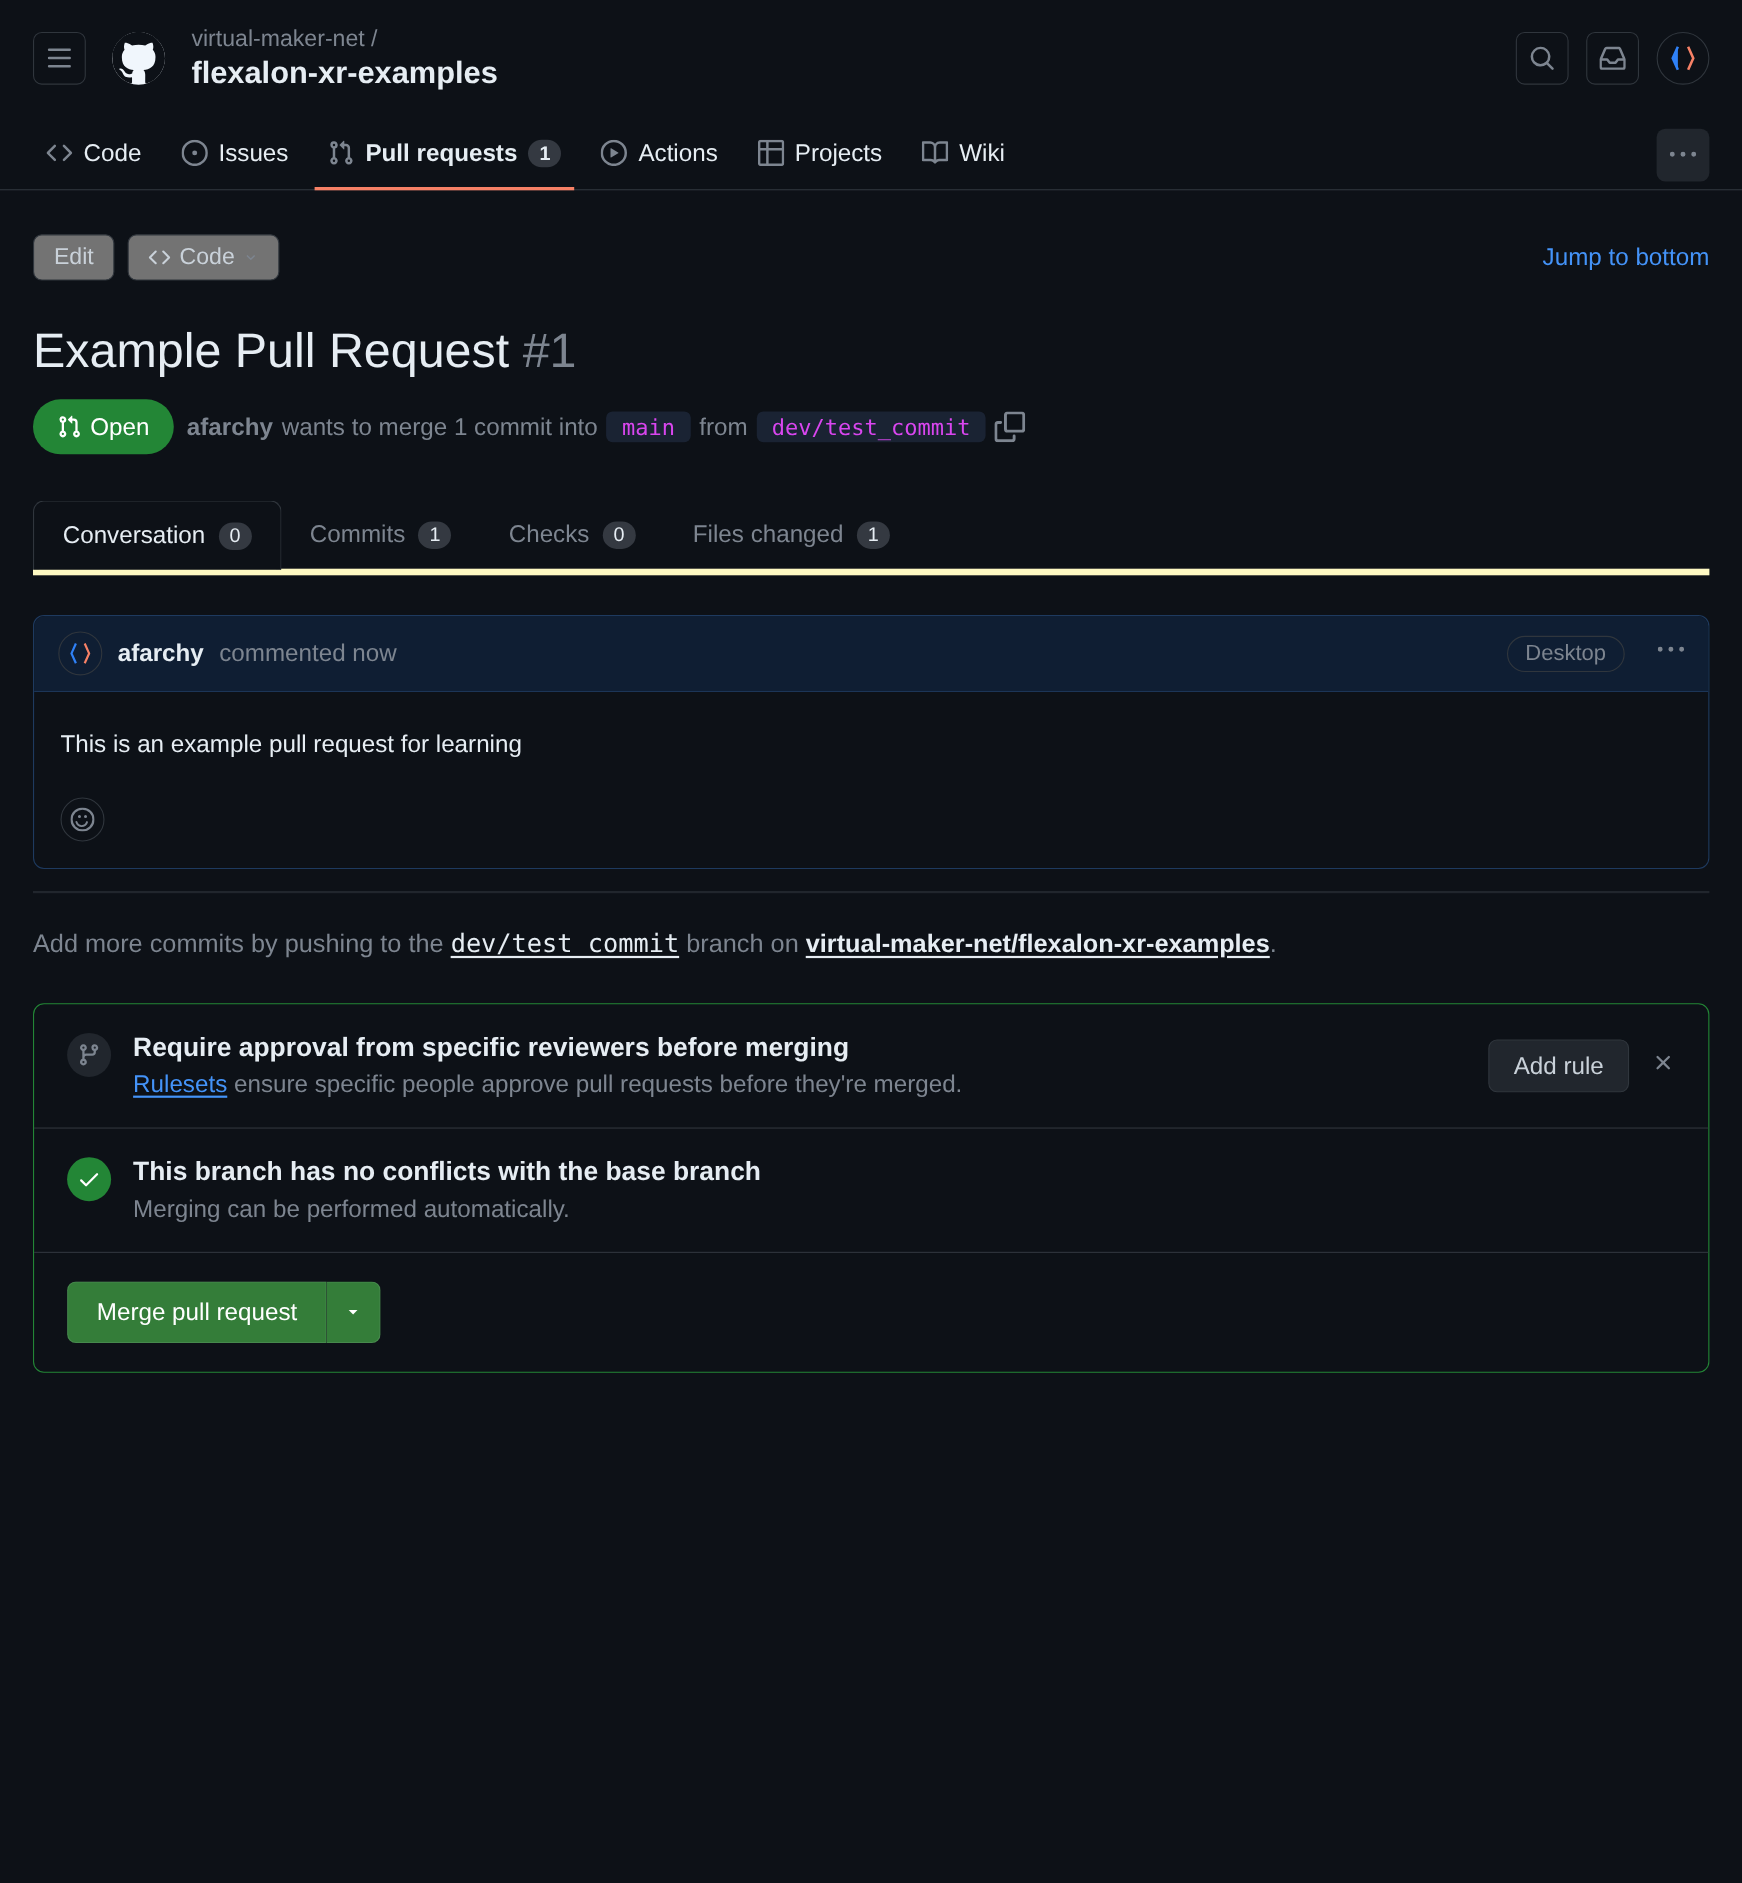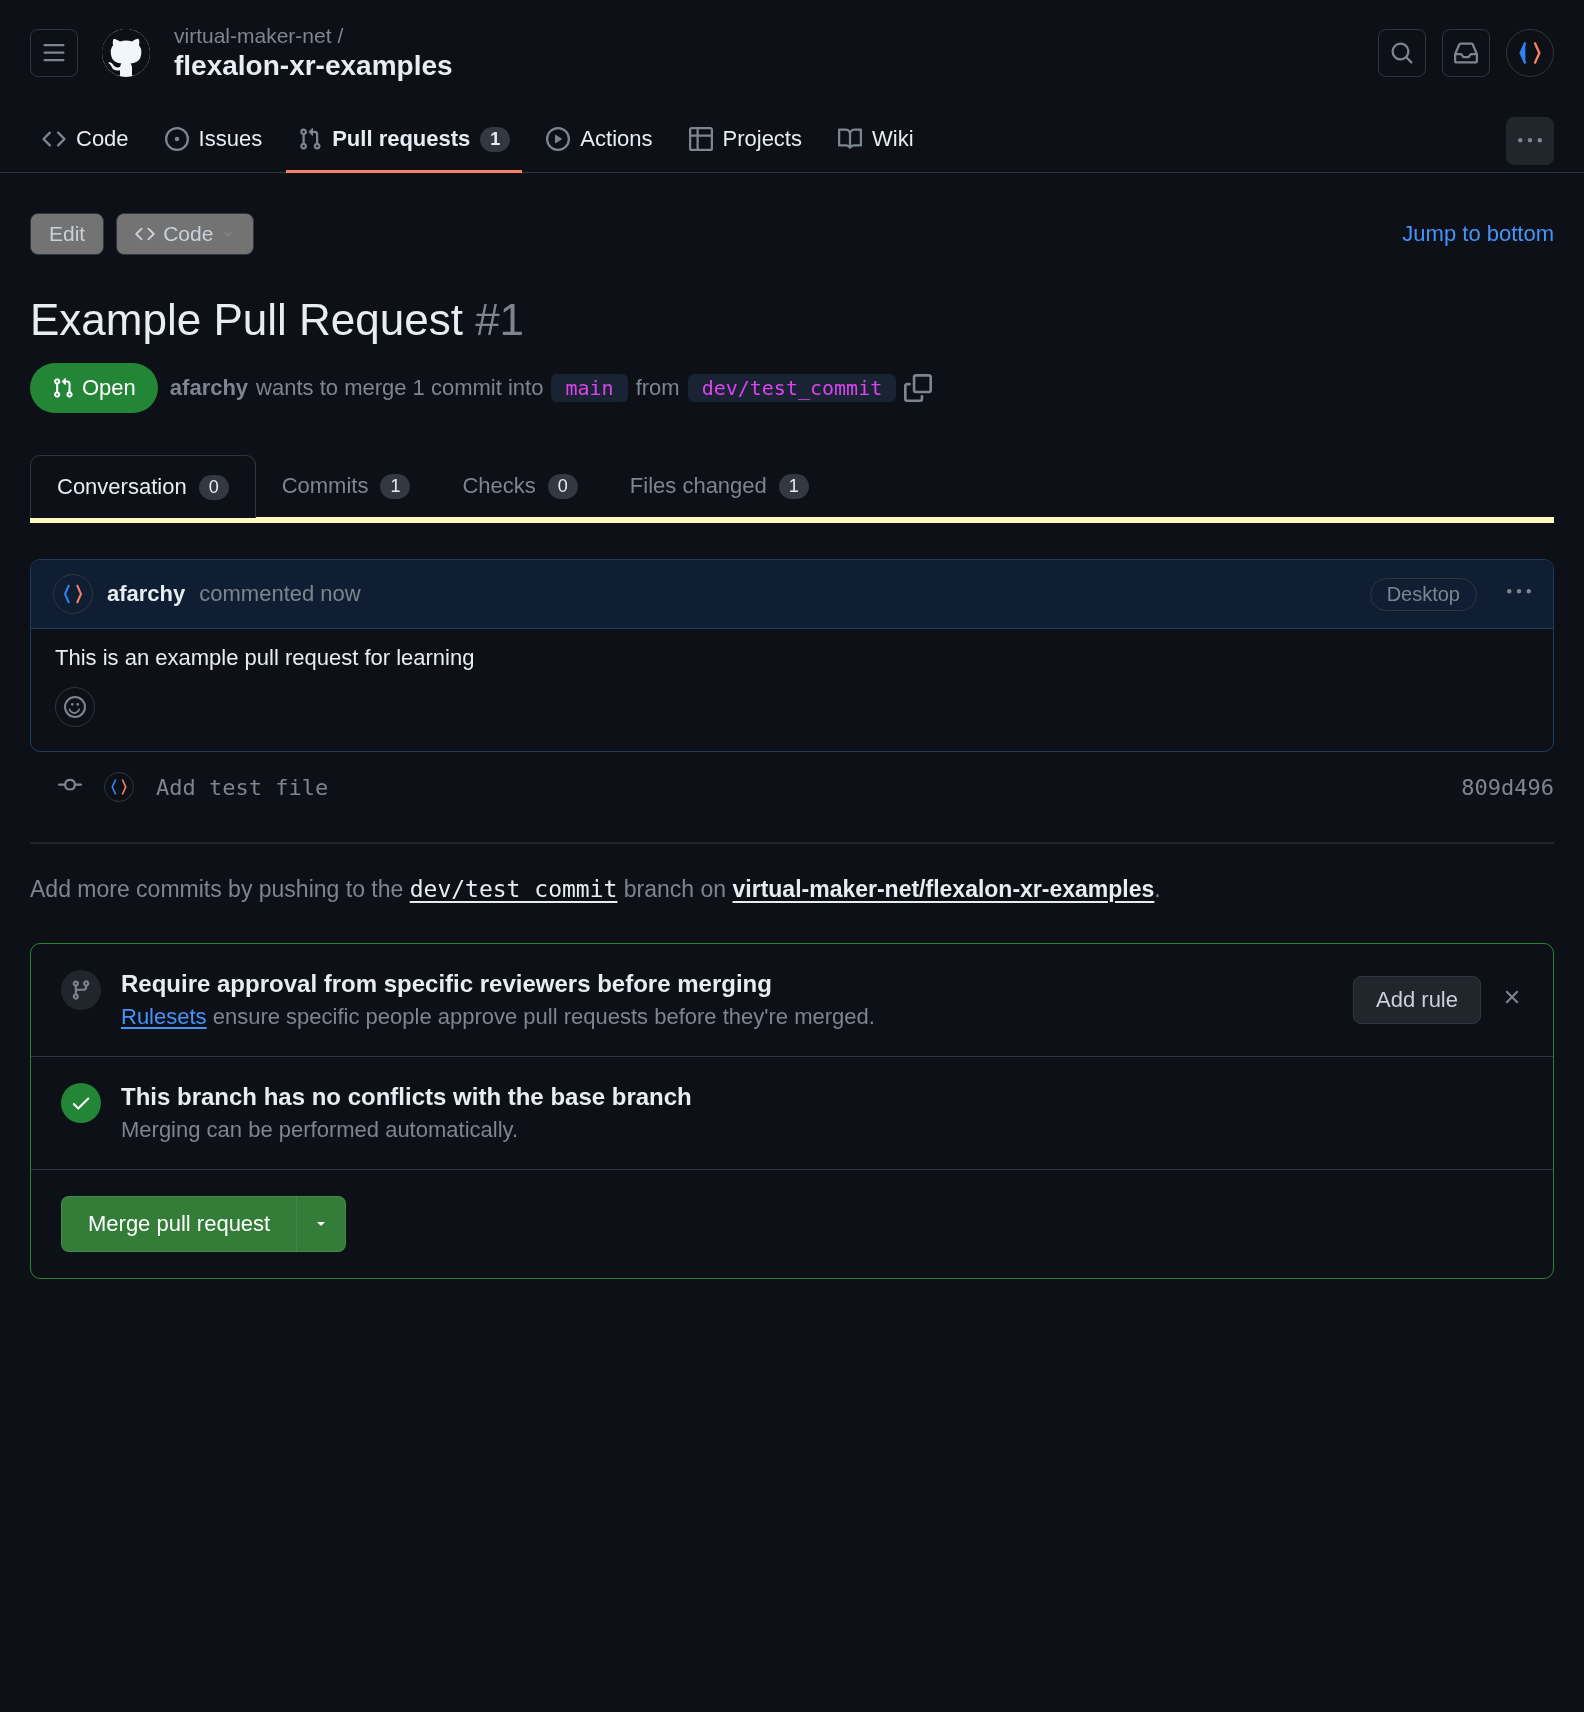--- a/index.html
+++ b/index.html
@@ -186,21 +186,21 @@
 .member-badge {
   margin-left: auto;
   border: 1px solid #30363d;
   border-radius: 20px;
   padding: 4px 16px;
   color: #7d8590;
   font-size: 20px;
 }
 .comment-menu { margin-left: 16px; }
 .comment-menu svg { fill: #7d8590; width: 24px; }
-.comment-body { padding: 16px 24px; font-size: 22px; }
+.comment-body { padding: 35px 24px; font-size: 22px; }
 .reaction-btn {
   width: 40px; height: 40px;
   border: 1px solid #30363d;
   border-radius: 50%;
   margin: 0 24px 24px 24px;
   display: flex; align-items: center; justify-content: center;
   cursor: pointer;
 }
 .reaction-btn svg { width: 22px; fill: #7d8590; }
 
@@ -456,35 +456,20 @@
       </div>
     </div>
     <div class="comment-body">This is an example pull request for learning</div>
     <div class="reaction-btn">
       <svg viewBox="0 0 16 16">
           <path d="M8 0a8 8 0 1 1 0 16A8 8 0 0 1 8 0ZM1.5 8a6.5 6.5 0 1 0 13 0 6.5 6.5 0 0 0-13 0ZM4 9.05c.3 0 .55.2.62.49.33 1.3 1.51 2.21 2.88 2.21s2.55-.91 2.88-2.21a.637.637 0 1 1 1.24.31C11.15 11.71 9.47 13 7.5 13s-3.65-1.29-4.12-3.15A.638.638 0 0 1 4 9.05ZM5 6a1 1 0 1 1 2 0 1 1 0 0 1-2 0Zm4 0a1 1 0 1 1 2 0 1 1 0 0 1-2 0Z"></path>
         </svg>
     </div>
   </div>
 
-  <div class="timeline-item">
-    <div class="timeline-icon">
-      <svg viewBox="0 0 16 16">
-          <path d="M11.93 8.5a4.002 4.002 0 0 1-7.86 0H.75a.75.75 0 0 1 0-1.5h3.32a4.002 4.002 0 0 1 7.86 0h3.32a.75.75 0 0 1 0 1.5Zm-1.43-.75a2.5 2.5 0 1 0-5 0 2.5 2.5 0 0 0 5 0Z"></path>
-        </svg>
-    </div>
-    <div class="timeline-avatar">
-      <svg viewBox="0 0 24 24">
-          <path d="M8 3 L4 12 L8 21" stroke="#2f81f7" stroke-width="2" fill="none"></path>
-          <path d="M16 3 L20 12 L16 21" stroke="#f78166" stroke-width="2" fill="none"></path>
-        </svg>
-    </div>
-    <span class="commit-msg">Add test file</span>
-    <span class="commit-sha">809d496</span>
-  </div>
 
   <hr class="divider">
 
   <div class="push-hint">
     <span>Add more commits by pushing to the </span><span class="branch-inline">dev/test_commit</span><span> branch on </span><span class="repo-link">virtual-maker-net/flexalon-xr-examples</span><span>.</span>
   </div>
 
   <div class="merge-panel">
     <div class="merge-section">
       <div class="section-icon">

